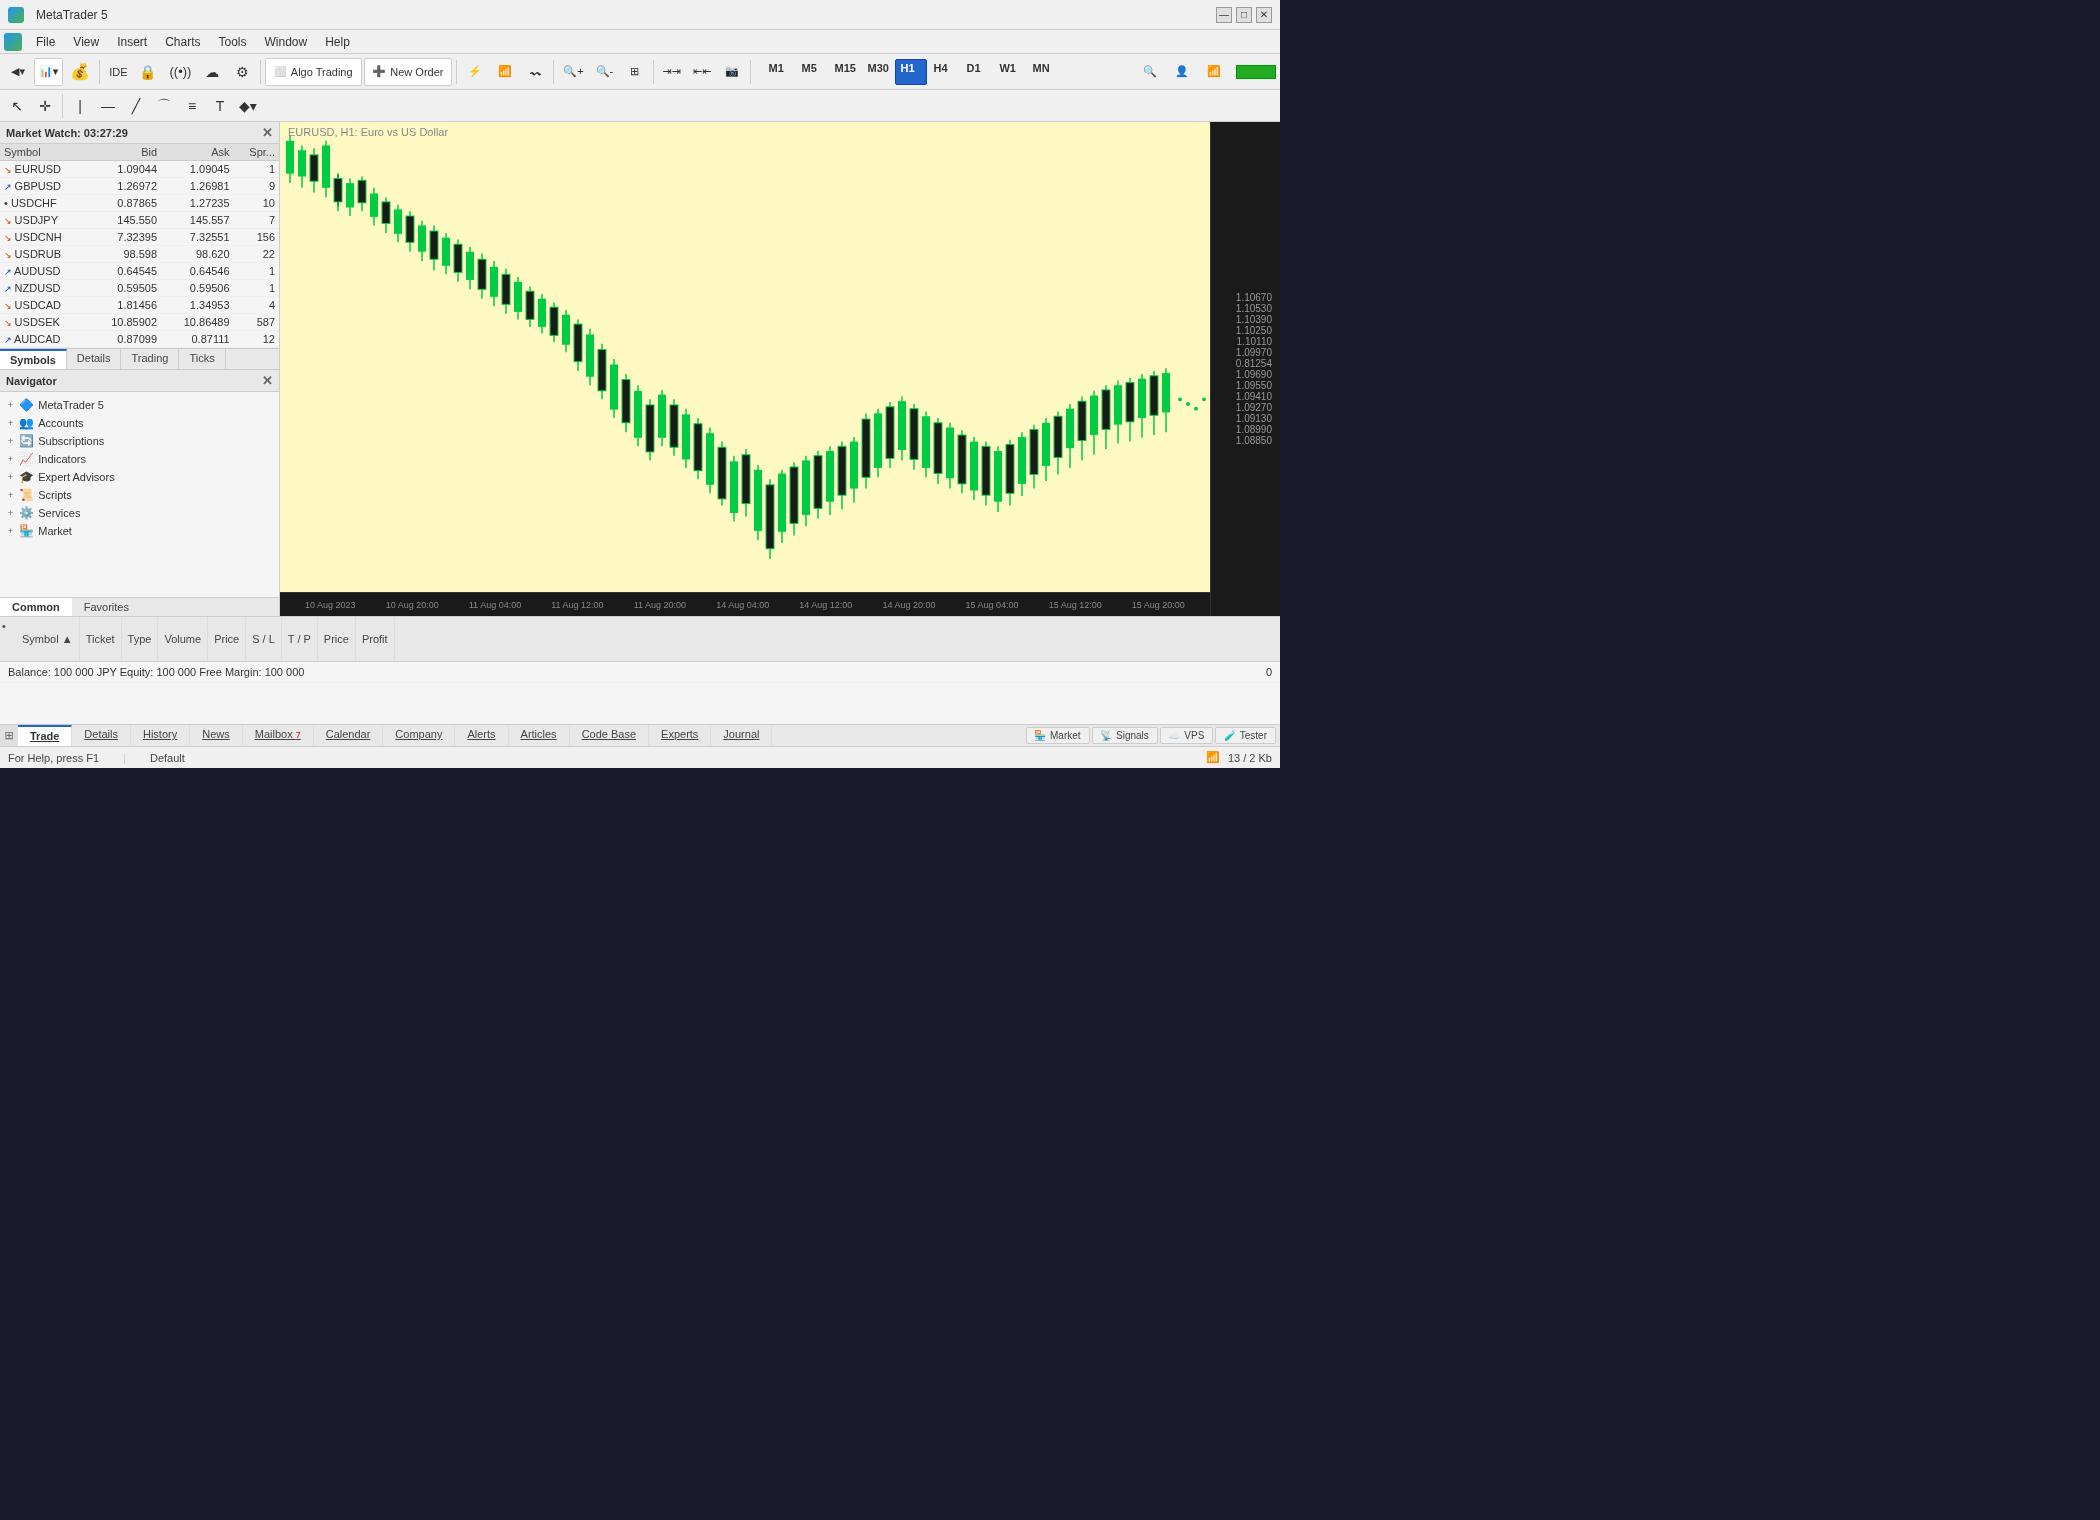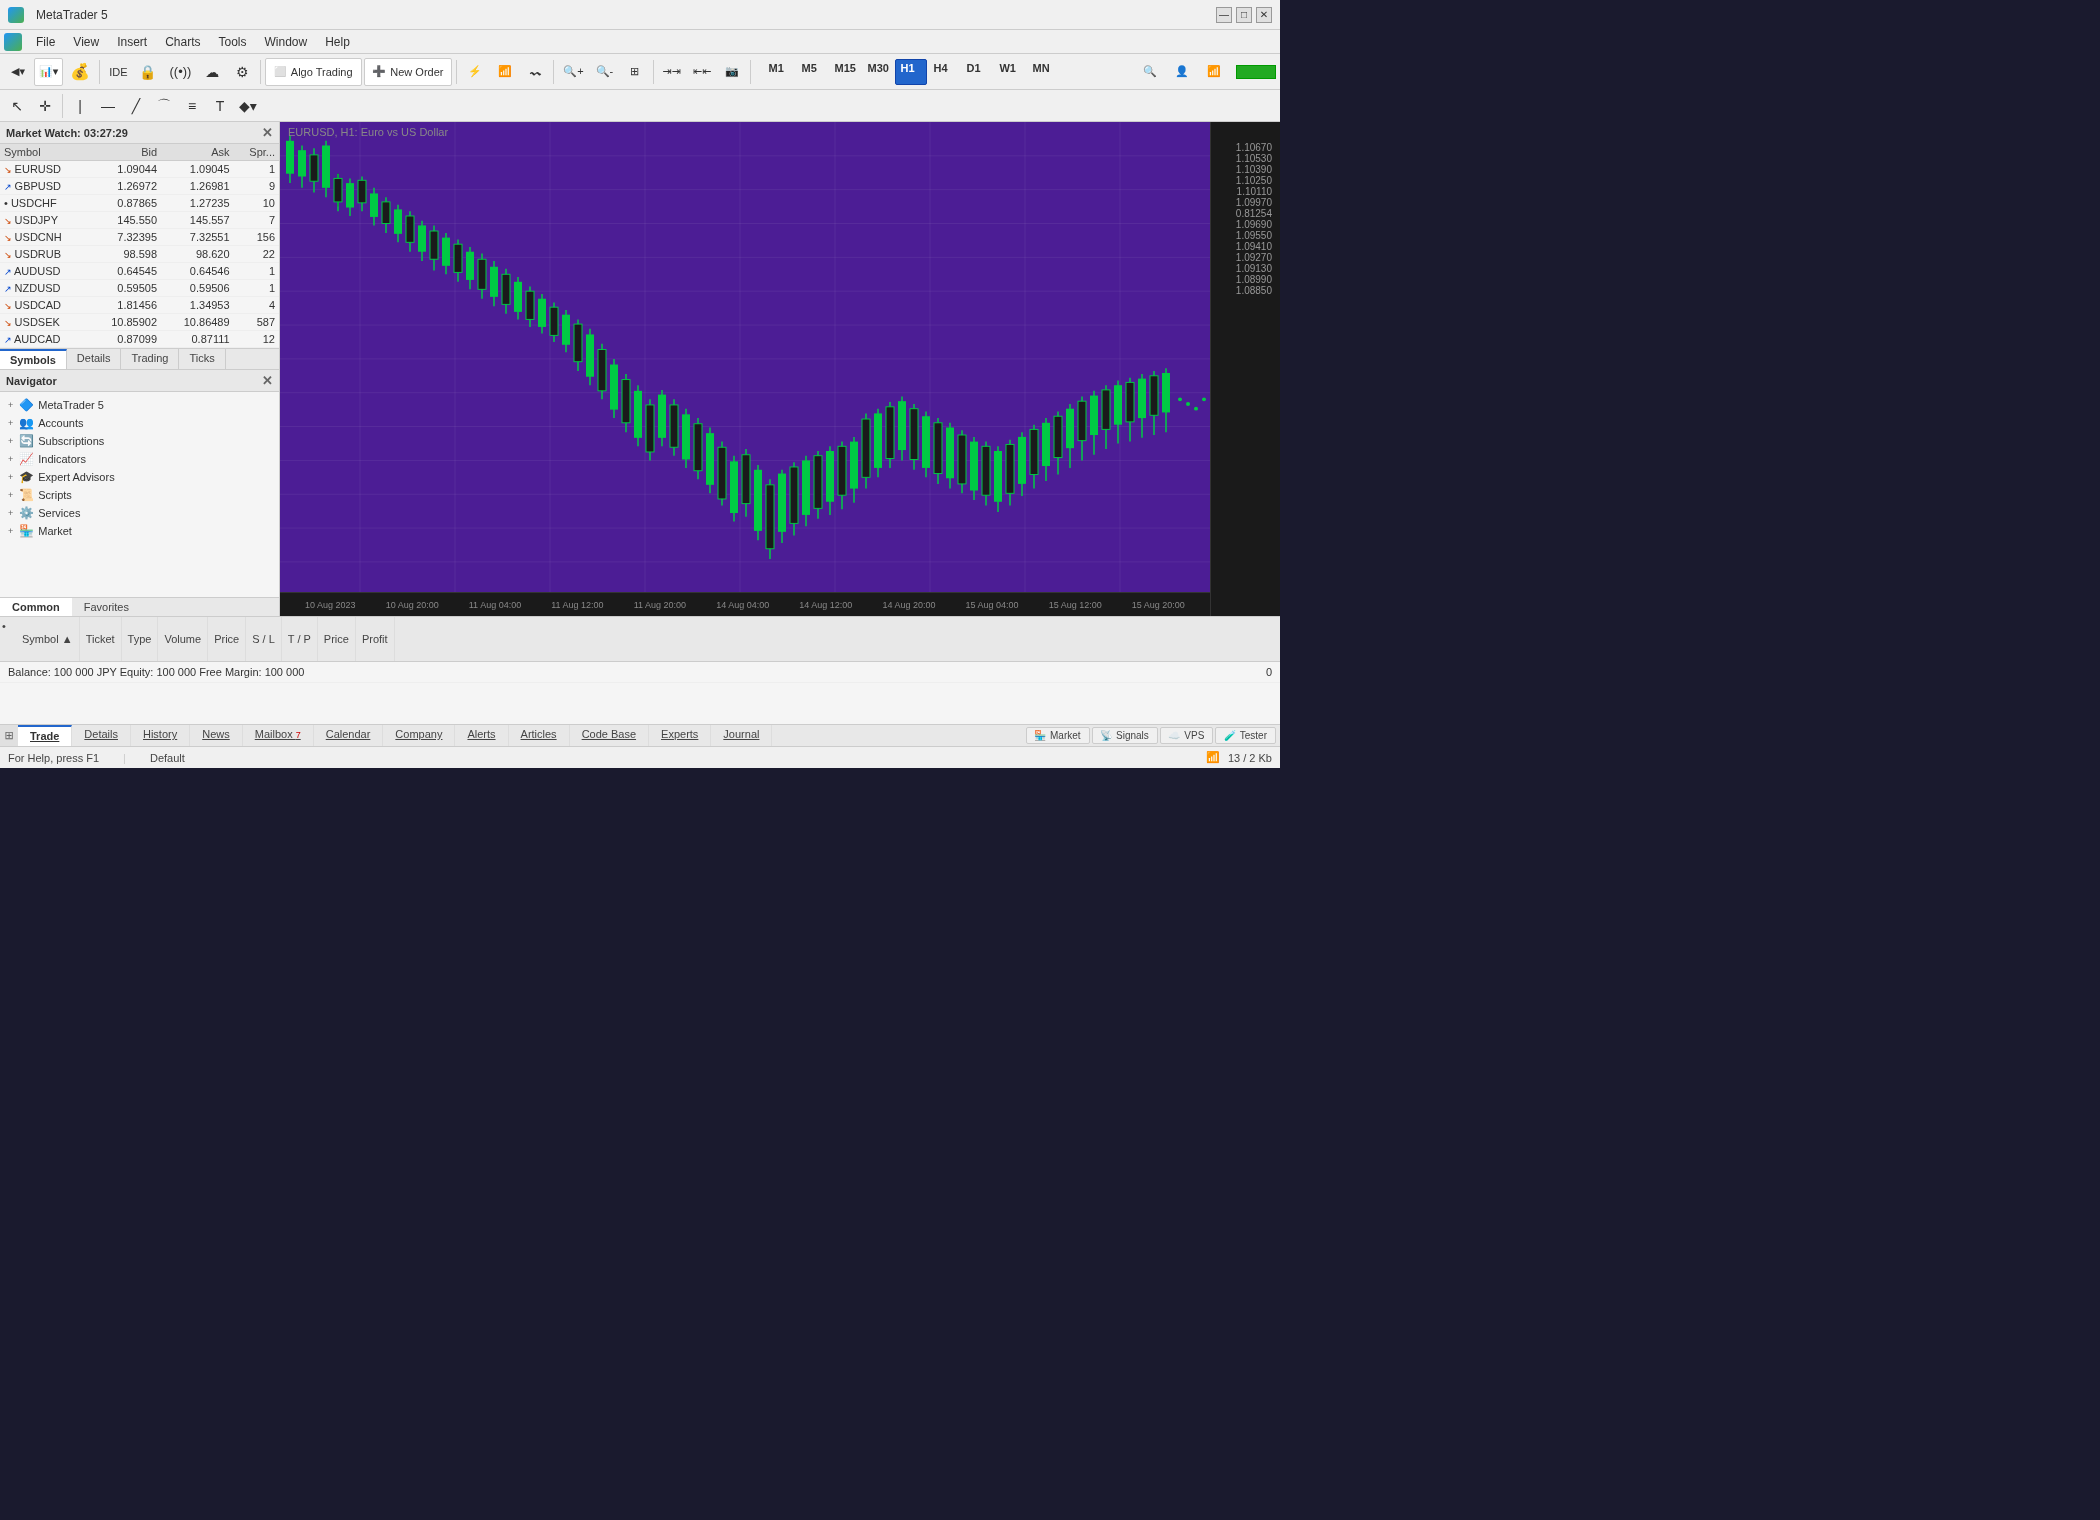--- a/index.html
+++ b/index.html
@@ -257,21 +257,21 @@
     }
     .nav-tab.active { 
       background: white; 
       font-weight: bold; 
       color: #333;
     }
 
     
     .chart-area {
       flex: 1;
-      background: #4c1d95;
+      background: #fef9c3;
       position: relative;
       overflow: hidden;
     }
     .chart-title {
       position: absolute;
       top: 4px;
       left: 8px;
       font-size: 11px;
       color: #888;
       z-index: 10;
@@ -281,21 +281,21 @@
     .price-axis {
       position: absolute;
       right: 0;
       top: 0;
       bottom: 0;
       width: 70px;
       background: #1a1a1a;
       border-left: 1px solid #333;
       display: flex;
       flex-direction: column;
-      justify-content: flex-start;
+      justify-content: center;
       padding: 20px 4px 20px 0;
     }
     .price-label {
       font-size: 10px;
       color: #999;
       text-align: right;
       padding-right: 4px;
     }
 
     

